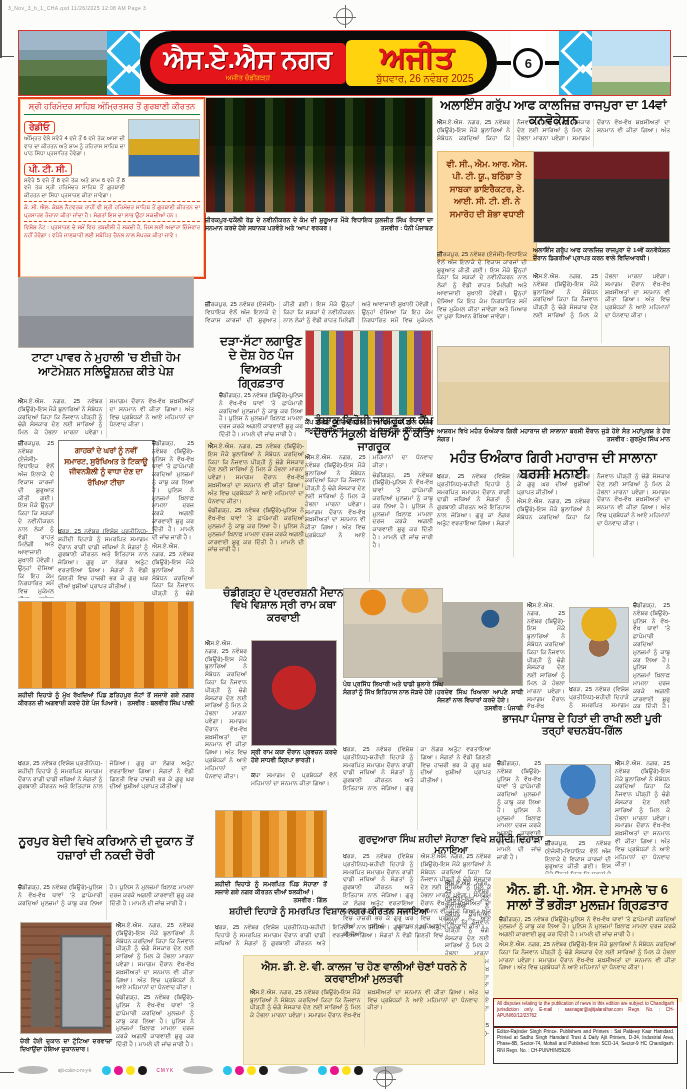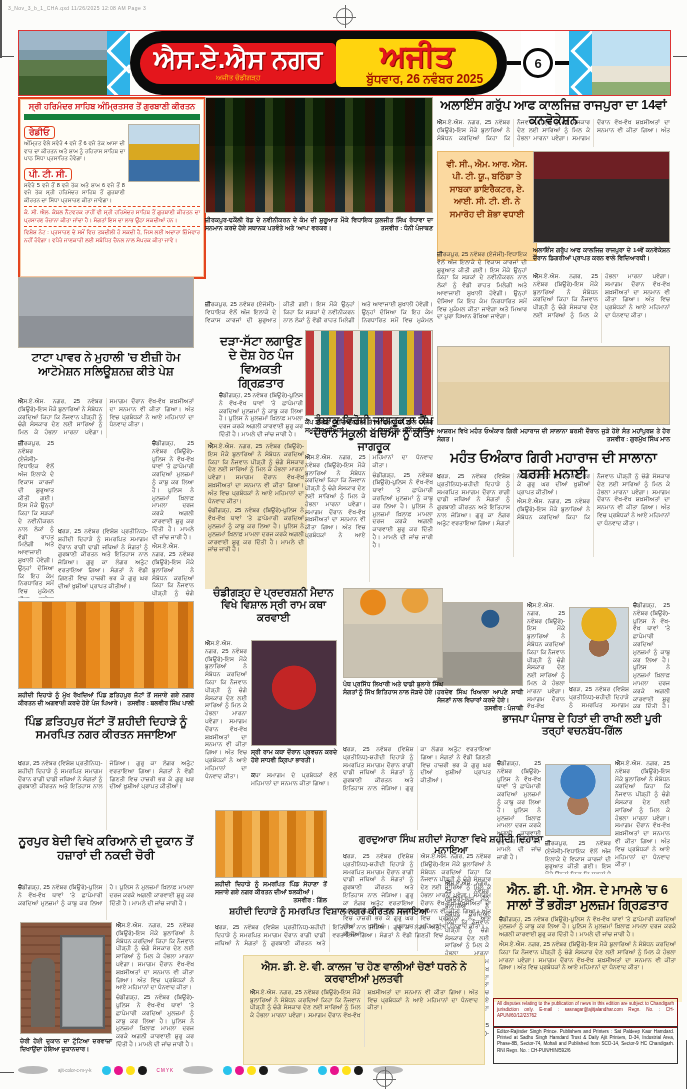--- a/index.html
+++ b/index.html
@@ -20,21 +20,21 @@
   .mast-photo-r{width:78px;background:
      linear-gradient(180deg,#bfe0f2 0 55%,#e8e3d4 55% 80%,#8fae73 80% 100%);}
   .diam{flex:1;background:#2fb3e8;position:relative;overflow:hidden;}
   .diam i{position:absolute;width:26px;height:26px;border:3px solid #fff;transform:rotate(45deg);}
   .capsule{background:#0b0b0b;border-radius:34px;display:flex;align-items:center;padding:4px 10px;gap:0;}
   .redpill{background:#e4161c;border-radius:26px 6px 6px 26px;color:#fff;text-align:center;padding:3px 14px 2px;}
   .redpill .big{font-size:26px;font-weight:bold;line-height:1;text-shadow:1px 1px 0 #7a0000;}
   .redpill .sub{font-size:7px;color:#ffd40e;margin-top:2px;}
   .yellowpill{background:#ffd40e;border-radius:6px 26px 26px 6px;text-align:center;padding:2px 14px 1px;}
   .yellowpill .brand{font-size:30px;font-weight:bold;color:#e4161c;line-height:1;text-shadow:1px 1px 0 #8a0c00;}
-  .yellowpill .date{font-size:12px;font-weight:bold;color:#a01000;margin-top:1px;margin-left:16px;}
+  .yellowpill .date{font-size:10px;font-weight:normal;color:#a01000;margin-top:1px;margin-left:16px;}
   .pageno{width:24px;height:24px;border:3px solid #0b0b0b;border-radius:50%;background:#fff;
           display:flex;align-items:center;justify-content:center;font-size:13px;font-weight:bold;}
   .dash{width:14px;height:4px;background:#0b0b0b;align-self:center;}
   
   .hl{font-weight:bold;color:#111;text-align:center;line-height:1.18;letter-spacing:0;}
   .body-t{font-size:6px;line-height:1.3;text-align:justify;color:#2b2b2b;}
   .body-t p{margin:0 0 2px;}
   .body-t p:first-child:first-letter{font-weight:bold;}
   .c2{column-count:2;column-gap:7px;column-rule:1px solid #e2ddd2;}
   .c3{column-count:3;column-gap:7px;column-rule:1px solid #e2ddd2;}
@@ -71,21 +71,21 @@
     linear-gradient(180deg,#bcd3e6 0 100%);}
   .ph-proc{background:repeating-linear-gradient(90deg,#e8962c 0 10px,#f2b455 10px 18px,#d07a14 18px 27px),
     linear-gradient(180deg,rgba(150,160,140,.75) 0 22%,rgba(0,0,0,0) 22%);}
   .ph-door{background:repeating-linear-gradient(0deg,#8a5a42 0 7px,#7a4c36 7px 9px),
     repeating-linear-gradient(90deg,rgba(0,0,0,.12) 0 14px,rgba(255,255,255,.06) 14px 16px);}
   .ph-door .door{position:absolute;right:8%;top:12%;width:44%;height:80%;background:#a7abad;
     border:2px solid #5c5e60;box-shadow:inset 0 0 0 1px #8c9092;}
   .ph-door .man{position:absolute;left:12%;bottom:6%;width:26%;height:62%;background:#6e655c;border-radius:8px 8px 0 0;}
   
   .tvbox{border:2px solid #e4451f;box-shadow:0 0 0 1px #f7c9a8 inset;background:#fffdf6;padding:3px 4px;}
-  .tv-title{color:#d01217;font-weight:bold;font-size:8.2px;text-align:center;border-bottom:6px solid #15803d;padding-bottom:2px;}
+  .tv-title{color:#d01217;font-weight:normal;font-size:8.2px;text-align:center;border-bottom:1px solid #15803d;padding-bottom:2px;}
   .tv-label{display:inline-block;color:#d01217;font-weight:bold;font-size:9px;border:1px solid #e4451f;border-radius:3px;padding:0 4px;margin:2px 0 1px;}
   .tv-text{font-size:5.6px;line-height:1.35;color:#333;text-align:justify;}
   .tv-red{color:#c0161c;}
   .tv-sep{border-top:1px dashed #e4451f;margin:2px 0;}
   .peach{background:#fbd9a0;border:1px solid #e8b86a;color:#7a2c00;font-weight:bold;text-align:center;
          font-size:8.6px;line-height:1.45;padding:6px 4px;}
   .quotebox{border:1.5px solid #777;background:#fff;color:#7a2c00;font-weight:bold;text-align:center;
          font-size:7.6px;line-height:1.4;padding:5px 3px;}
   .beige{background:#f3e6c4;padding:3px;}
   .creambox{background:#f8ecc8;border:1px solid #e6d49a;padding:4px 6px;}
@@ -229,53 +229,53 @@
   </div>
 
   <div class="abs photo ph-ribbon" style="left:18px;top:277px;width:176px;height:71px;"></div>
   <div class="abs hl" style="left:18px;top:351px;width:176px;height:44px;font-size:11.5px;">ਟਾਟਾ ਪਾਵਰ ਨੇ ਮੁਹਾਲੀ 'ਚ ਈਜ਼ੀ ਹੋਮ ਆਟੋਮੇਸ਼ਨ ਸਲਿਊਸ਼ਨਜ਼ ਕੀਤੇ ਪੇਸ਼</div>
   <div class="abs body-t c2" style="left:18px;top:398px;width:176px;height:40px;overflow:hidden;">
     <p>ਐਸ.ਏ.ਐਸ. ਨਗਰ, 25 ਨਵੰਬਰ (ਬਿਊਰੋ)-ਇਸ ਮੌਕੇ ਬੁਲਾਰਿਆਂ ਨੇ ਸੰਬੋਧਨ ਕਰਦਿਆਂ ਕਿਹਾ ਕਿ ਨੌਜਵਾਨ ਪੀੜ੍ਹੀ ਨੂੰ ਚੰਗੇ ਸੰਸਕਾਰ ਦੇਣ ਲਈ ਸਾਰਿਆਂ ਨੂੰ ਮਿਲ ਕੇ ਹੰਭਲਾ ਮਾਰਨਾ ਪਵੇਗਾ। ਸਮਾਗਮ ਦੌਰਾਨ ਵੱਖ-ਵੱਖ ਸ਼ਖ਼ਸੀਅਤਾਂ ਦਾ ਸਨਮਾਨ ਵੀ ਕੀਤਾ ਗਿਆ। ਅੰਤ ਵਿਚ ਪ੍ਰਬੰਧਕਾਂ ਨੇ ਆਏ ਮਹਿਮਾਨਾਂ ਦਾ ਧੰਨਵਾਦ ਕੀਤਾ।</p>
   </div>
   <div class="abs body-t" style="left:18px;top:440px;width:36px;height:158px;overflow:hidden;">
     <p>ਜ਼ੀਰਕਪੁਰ, 25 ਨਵੰਬਰ (ਏਜੰਸੀ)-ਵਿਧਾਇਕ ਵੱਲੋਂ ਅੱਜ ਇਲਾਕੇ ਦੇ ਵਿਕਾਸ ਕਾਰਜਾਂ ਦੀ ਸ਼ੁਰੂਆਤ ਕੀਤੀ ਗਈ। ਇਸ ਮੌਕੇ ਉਨ੍ਹਾਂ ਕਿਹਾ ਕਿ ਸੜਕਾਂ ਦੇ ਨਵੀਨੀਕਰਨ ਨਾਲ ਲੋਕਾਂ ਨੂੰ ਵੱਡੀ ਰਾਹਤ ਮਿਲੇਗੀ ਅਤੇ ਆਵਾਜਾਈ ਸੁਖਾਲੀ ਹੋਵੇਗੀ। ਉਨ੍ਹਾਂ ਦੱਸਿਆ ਕਿ ਇਹ ਕੰਮ ਨਿਰਧਾਰਿਤ ਸਮੇਂ ਵਿਚ ਮੁਕੰਮਲ ਕੀਤਾ ਜਾਵੇਗਾ ਅਤੇ ਮਿਆਰ ਦਾ ਪੂਰਾ ਧਿਆਨ ਰੱਖਿਆ ਜਾਵੇਗਾ।</p>
   </div>
+  <div class="abs quotebox" style="left:58px;top:440px;width:88px;height:82px;">ਗਾਹਕਾਂ ਦੇ ਘਰਾਂ ਨੂੰ ਨਵੀਂ ਸਮਾਰਟ, ਸੁਰੱਖਿਅਤ ਤੇ ਟਿਕਾਊ ਜੀਵਨਸ਼ੈਲੀ ਨੂੰ ਵਾਧਾ ਦੇਣ ਦਾ ਰੱਖਿਆ ਟੀਚਾ</div>
   <div class="abs body-t" style="left:152px;top:440px;width:42px;height:158px;overflow:hidden;">
     <p>ਚੰਡੀਗੜ੍ਹ, 25 ਨਵੰਬਰ (ਬਿਊਰੋ)-ਪੁਲਿਸ ਨੇ ਵੱਖ-ਵੱਖ ਥਾਵਾਂ 'ਤੇ ਛਾਪੇਮਾਰੀ ਕਰਦਿਆਂ ਮੁਲਜ਼ਮਾਂ ਨੂੰ ਕਾਬੂ ਕਰ ਲਿਆ ਹੈ। ਪੁਲਿਸ ਨੇ ਮੁਲਜ਼ਮਾਂ ਖ਼ਿਲਾਫ਼ ਮਾਮਲਾ ਦਰਜ ਕਰਕੇ ਅਗਲੀ ਕਾਰਵਾਈ ਸ਼ੁਰੂ ਕਰ ਦਿੱਤੀ ਹੈ। ਮਾਮਲੇ ਦੀ ਜਾਂਚ ਜਾਰੀ ਹੈ।</p>
     <p>ਐਸ.ਏ.ਐਸ. ਨਗਰ, 25 ਨਵੰਬਰ (ਬਿਊਰੋ)-ਇਸ ਮੌਕੇ ਬੁਲਾਰਿਆਂ ਨੇ ਸੰਬੋਧਨ ਕਰਦਿਆਂ ਕਿਹਾ ਕਿ ਨੌਜਵਾਨ ਪੀੜ੍ਹੀ ਨੂੰ ਚੰਗੇ ਸੰਸਕਾਰ ਦੇਣ ਲਈ ਸਾਰਿਆਂ ਨੂੰ ਮਿਲ ਕੇ ਹੰਭਲਾ ਮਾਰਨਾ ਪਵੇਗਾ। ਸਮਾਗਮ ਦੌਰਾਨ ਵੱਖ-ਵੱਖ ਸ਼ਖ਼ਸੀਅਤਾਂ ਦਾ ਸਨਮਾਨ ਵੀ ਕੀਤਾ ਗਿਆ। ਅੰਤ ਵਿਚ ਪ੍ਰਬੰਧਕਾਂ ਨੇ ਆਏ ਮਹਿਮਾਨਾਂ ਦਾ ਧੰਨਵਾਦ ਕੀਤਾ।</p>
   </div>
   <div class="abs body-t" style="left:58px;top:528px;width:90px;height:70px;overflow:hidden;">
     <p>ਖਰੜ, 25 ਨਵੰਬਰ (ਵਿਸ਼ੇਸ਼ ਪ੍ਰਤੀਨਿਧ)-ਸ਼ਹੀਦੀ ਦਿਹਾੜੇ ਨੂੰ ਸਮਰਪਿਤ ਸਮਾਗਮ ਦੌਰਾਨ ਰਾਗੀ ਢਾਡੀ ਜਥਿਆਂ ਨੇ ਸੰਗਤਾਂ ਨੂੰ ਗੁਰਬਾਣੀ ਕੀਰਤਨ ਅਤੇ ਇਤਿਹਾਸ ਨਾਲ ਜੋੜਿਆ। ਗੁਰੂ ਕਾ ਲੰਗਰ ਅਤੁੱਟ ਵਰਤਾਇਆ ਗਿਆ। ਸੰਗਤਾਂ ਨੇ ਵੱਡੀ ਗਿਣਤੀ ਵਿਚ ਹਾਜ਼ਰੀ ਭਰ ਕੇ ਗੁਰੂ ਘਰ ਦੀਆਂ ਖੁਸ਼ੀਆਂ ਪ੍ਰਾਪਤ ਕੀਤੀਆਂ।</p>
   </div>
 
   <div class="abs photo ph-monks" style="left:18px;top:601px;width:176px;height:88px;"></div>
   <div class="abs cap" style="left:18px;top:691px;width:176px;height:22px;">
     <span>ਸ਼ਹੀਦੀ ਦਿਹਾੜੇ ਨੂੰ ਮੁੱਖ ਰੱਖਦਿਆਂ ਪਿੰਡ ਫ਼ਤਿਹਪੁਰ ਜੱਟਾਂ ਤੋਂ ਸਜਾਏ ਗਏ ਨਗਰ ਕੀਰਤਨ ਦੀ ਅਗਵਾਈ ਕਰਦੇ ਹੋਏ ਪੰਜ ਪਿਆਰੇ।</span>
     <span class="credit">ਤਸਵੀਰ : ਬਲਵੀਰ ਸਿੰਘ ਪਾਲੀ</span>
   </div>
-  <div class="abs hl" style="left:18px;top:715px;width:176px;height:42px;font-size:11px;">ਪਿੰਡ ਫ਼ਤਿਹਪੁਰ ਜੱਟਾਂ ਤੋਂ ਸ਼ਹੀਦੀ ਦਿਹਾੜੇ ਨੂੰ ਸਮਰਪਿਤ ਨਗਰ ਕੀਰਤਨ ਸਜਾਇਆ</div>
   <div class="abs body-t c2" style="left:18px;top:760px;width:176px;height:70px;overflow:hidden;">
     <p>ਖਰੜ, 25 ਨਵੰਬਰ (ਵਿਸ਼ੇਸ਼ ਪ੍ਰਤੀਨਿਧ)-ਸ਼ਹੀਦੀ ਦਿਹਾੜੇ ਨੂੰ ਸਮਰਪਿਤ ਸਮਾਗਮ ਦੌਰਾਨ ਰਾਗੀ ਢਾਡੀ ਜਥਿਆਂ ਨੇ ਸੰਗਤਾਂ ਨੂੰ ਗੁਰਬਾਣੀ ਕੀਰਤਨ ਅਤੇ ਇਤਿਹਾਸ ਨਾਲ ਜੋੜਿਆ। ਗੁਰੂ ਕਾ ਲੰਗਰ ਅਤੁੱਟ ਵਰਤਾਇਆ ਗਿਆ। ਸੰਗਤਾਂ ਨੇ ਵੱਡੀ ਗਿਣਤੀ ਵਿਚ ਹਾਜ਼ਰੀ ਭਰ ਕੇ ਗੁਰੂ ਘਰ ਦੀਆਂ ਖੁਸ਼ੀਆਂ ਪ੍ਰਾਪਤ ਕੀਤੀਆਂ।</p>
   </div>
 
   <div class="abs hl" style="left:18px;top:834px;width:176px;height:46px;font-size:12px;">ਨੂਰਪੁਰ ਬੇਦੀ ਵਿਖੇ ਕਰਿਆਨੇ ਦੀ ਦੁਕਾਨ ਤੋਂ ਹਜ਼ਾਰਾਂ ਦੀ ਨਕਦੀ ਚੋਰੀ</div>
   <div class="abs body-t c2" style="left:18px;top:884px;width:176px;height:36px;overflow:hidden;">
     <p>ਚੰਡੀਗੜ੍ਹ, 25 ਨਵੰਬਰ (ਬਿਊਰੋ)-ਪੁਲਿਸ ਨੇ ਵੱਖ-ਵੱਖ ਥਾਵਾਂ 'ਤੇ ਛਾਪੇਮਾਰੀ ਕਰਦਿਆਂ ਮੁਲਜ਼ਮਾਂ ਨੂੰ ਕਾਬੂ ਕਰ ਲਿਆ ਹੈ। ਪੁਲਿਸ ਨੇ ਮੁਲਜ਼ਮਾਂ ਖ਼ਿਲਾਫ਼ ਮਾਮਲਾ ਦਰਜ ਕਰਕੇ ਅਗਲੀ ਕਾਰਵਾਈ ਸ਼ੁਰੂ ਕਰ ਦਿੱਤੀ ਹੈ। ਮਾਮਲੇ ਦੀ ਜਾਂਚ ਜਾਰੀ ਹੈ।</p>
   </div>
   <div class="abs photo ph-door" style="left:20px;top:922px;width:92px;height:112px;">
     <div class="door"></div>
     <div class="man"></div>
   </div>
   <div class="abs cap" style="left:20px;top:1037px;width:92px;height:20px;">ਚੋਰੀ ਹੋਈ ਦੁਕਾਨ ਦਾ ਟੁੱਟਿਆ ਦਰਵਾਜ਼ਾ ਦਿਖਾਉਂਦਾ ਹੋਇਆ ਦੁਕਾਨਦਾਰ।</div>
   <div class="abs body-t" style="left:116px;top:922px;width:78px;height:134px;overflow:hidden;">
     <p>ਐਸ.ਏ.ਐਸ. ਨਗਰ, 25 ਨਵੰਬਰ (ਬਿਊਰੋ)-ਇਸ ਮੌਕੇ ਬੁਲਾਰਿਆਂ ਨੇ ਸੰਬੋਧਨ ਕਰਦਿਆਂ ਕਿਹਾ ਕਿ ਨੌਜਵਾਨ ਪੀੜ੍ਹੀ ਨੂੰ ਚੰਗੇ ਸੰਸਕਾਰ ਦੇਣ ਲਈ ਸਾਰਿਆਂ ਨੂੰ ਮਿਲ ਕੇ ਹੰਭਲਾ ਮਾਰਨਾ ਪਵੇਗਾ। ਸਮਾਗਮ ਦੌਰਾਨ ਵੱਖ-ਵੱਖ ਸ਼ਖ਼ਸੀਅਤਾਂ ਦਾ ਸਨਮਾਨ ਵੀ ਕੀਤਾ ਗਿਆ। ਅੰਤ ਵਿਚ ਪ੍ਰਬੰਧਕਾਂ ਨੇ ਆਏ ਮਹਿਮਾਨਾਂ ਦਾ ਧੰਨਵਾਦ ਕੀਤਾ।</p>
     <p>ਚੰਡੀਗੜ੍ਹ, 25 ਨਵੰਬਰ (ਬਿਊਰੋ)-ਪੁਲਿਸ ਨੇ ਵੱਖ-ਵੱਖ ਥਾਵਾਂ 'ਤੇ ਛਾਪੇਮਾਰੀ ਕਰਦਿਆਂ ਮੁਲਜ਼ਮਾਂ ਨੂੰ ਕਾਬੂ ਕਰ ਲਿਆ ਹੈ। ਪੁਲਿਸ ਨੇ ਮੁਲਜ਼ਮਾਂ ਖ਼ਿਲਾਫ਼ ਮਾਮਲਾ ਦਰਜ ਕਰਕੇ ਅਗਲੀ ਕਾਰਵਾਈ ਸ਼ੁਰੂ ਕਰ ਦਿੱਤੀ ਹੈ। ਮਾਮਲੇ ਦੀ ਜਾਂਚ ਜਾਰੀ ਹੈ।</p>
   </div>
 
-  <div class="abs hl" style="left:210px;top:586px;width:127px;height:50px;font-size:10.5px;">ਚੰਡੀਗੜ੍ਹ ਦੇ ਪ੍ਰਦਰਸ਼ਨੀ ਮੈਦਾਨ ਵਿਖੇ ਵਿਸ਼ਾਲ ਸ੍ਰੀ ਰਾਮ ਕਥਾ ਕਰਵਾਈ</div>
+  <div class="abs hl" style="left:220px;top:586px;width:127px;height:50px;font-size:10.5px;">ਚੰਡੀਗੜ੍ਹ ਦੇ ਪ੍ਰਦਰਸ਼ਨੀ ਮੈਦਾਨ ਵਿਖੇ ਵਿਸ਼ਾਲ ਸ੍ਰੀ ਰਾਮ ਕਥਾ ਕਰਵਾਈ</div>
   <div class="abs body-t" style="left:205px;top:640px;width:42px;height:146px;overflow:hidden;">
     <p>ਐਸ.ਏ.ਐਸ. ਨਗਰ, 25 ਨਵੰਬਰ (ਬਿਊਰੋ)-ਇਸ ਮੌਕੇ ਬੁਲਾਰਿਆਂ ਨੇ ਸੰਬੋਧਨ ਕਰਦਿਆਂ ਕਿਹਾ ਕਿ ਨੌਜਵਾਨ ਪੀੜ੍ਹੀ ਨੂੰ ਚੰਗੇ ਸੰਸਕਾਰ ਦੇਣ ਲਈ ਸਾਰਿਆਂ ਨੂੰ ਮਿਲ ਕੇ ਹੰਭਲਾ ਮਾਰਨਾ ਪਵੇਗਾ। ਸਮਾਗਮ ਦੌਰਾਨ ਵੱਖ-ਵੱਖ ਸ਼ਖ਼ਸੀਅਤਾਂ ਦਾ ਸਨਮਾਨ ਵੀ ਕੀਤਾ ਗਿਆ। ਅੰਤ ਵਿਚ ਪ੍ਰਬੰਧਕਾਂ ਨੇ ਆਏ ਮਹਿਮਾਨਾਂ ਦਾ ਧੰਨਵਾਦ ਕੀਤਾ।</p>
   </div>
   <div class="abs photo ph-sadhvi" style="left:251px;top:640px;width:86px;height:106px;"></div>
   <div class="abs cap" style="left:251px;top:748px;width:86px;height:22px;">ਸ੍ਰੀ ਰਾਮ ਕਥਾ ਦੌਰਾਨ ਪ੍ਰਵਚਨ ਕਰਦੇ ਹੋਏ ਸਾਧਵੀ ਕ੍ਰਿਪਾ ਭਾਰਤੀ।</div>
   <div class="abs body-t" style="left:251px;top:772px;width:86px;height:14px;overflow:hidden;">
     <p>ਕਥਾ ਸਮਾਗਮ ਦੇ ਪ੍ਰਬੰਧਕਾਂ ਵੱਲੋਂ ਮਹਿਮਾਨਾਂ ਦਾ ਸਨਮਾਨ ਕੀਤਾ ਗਿਆ।</p>
   </div>
 
   <div class="abs photo ph-two" style="left:343px;top:588px;width:100px;height:90px;"></div>

